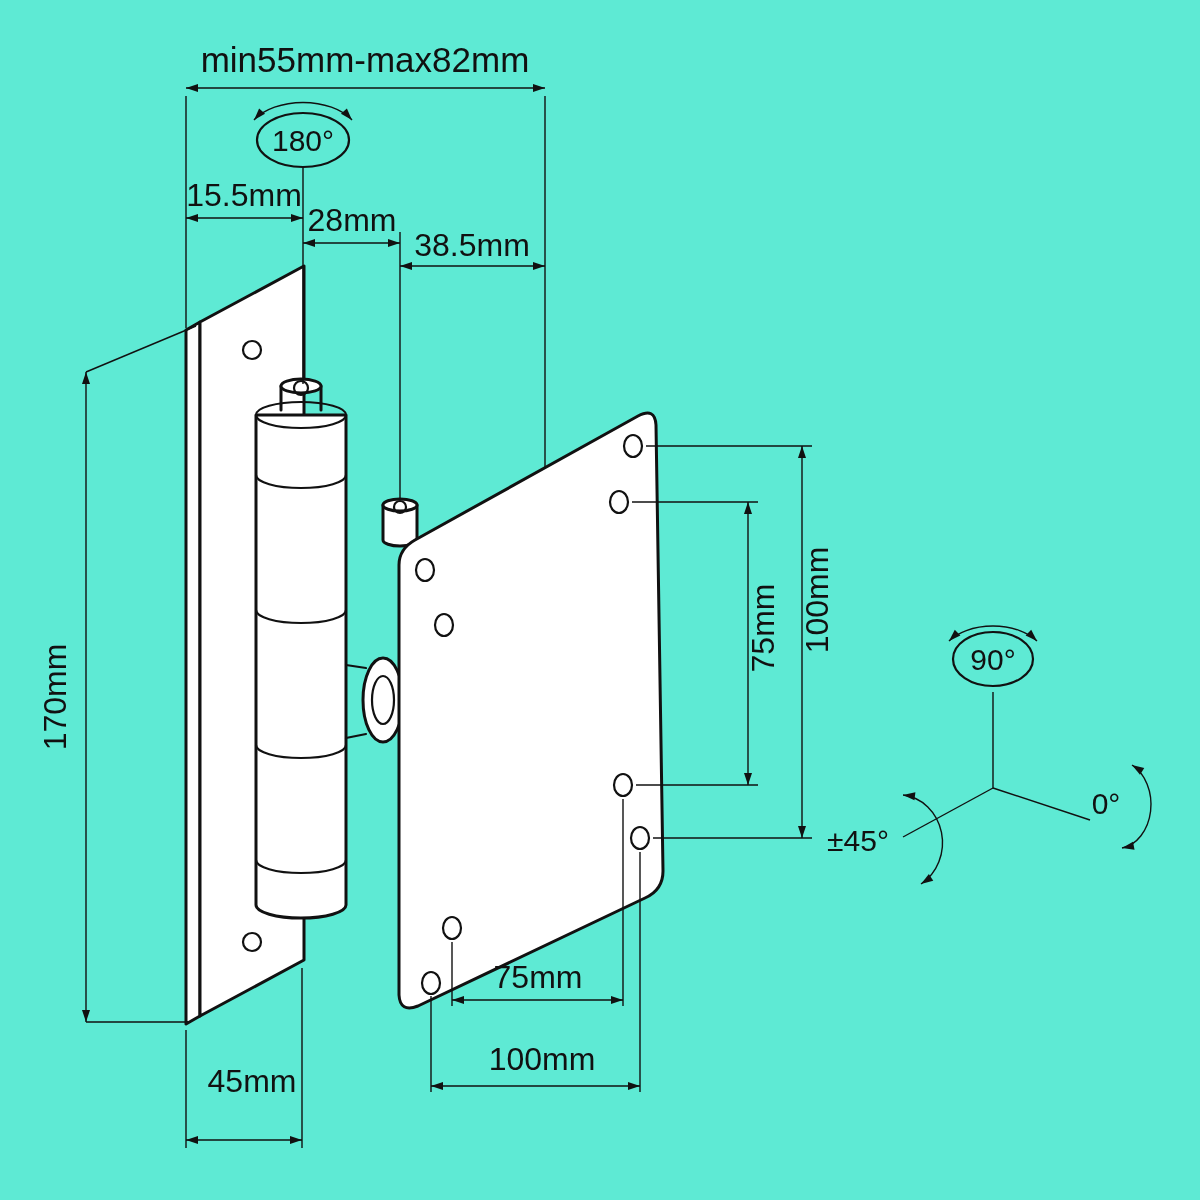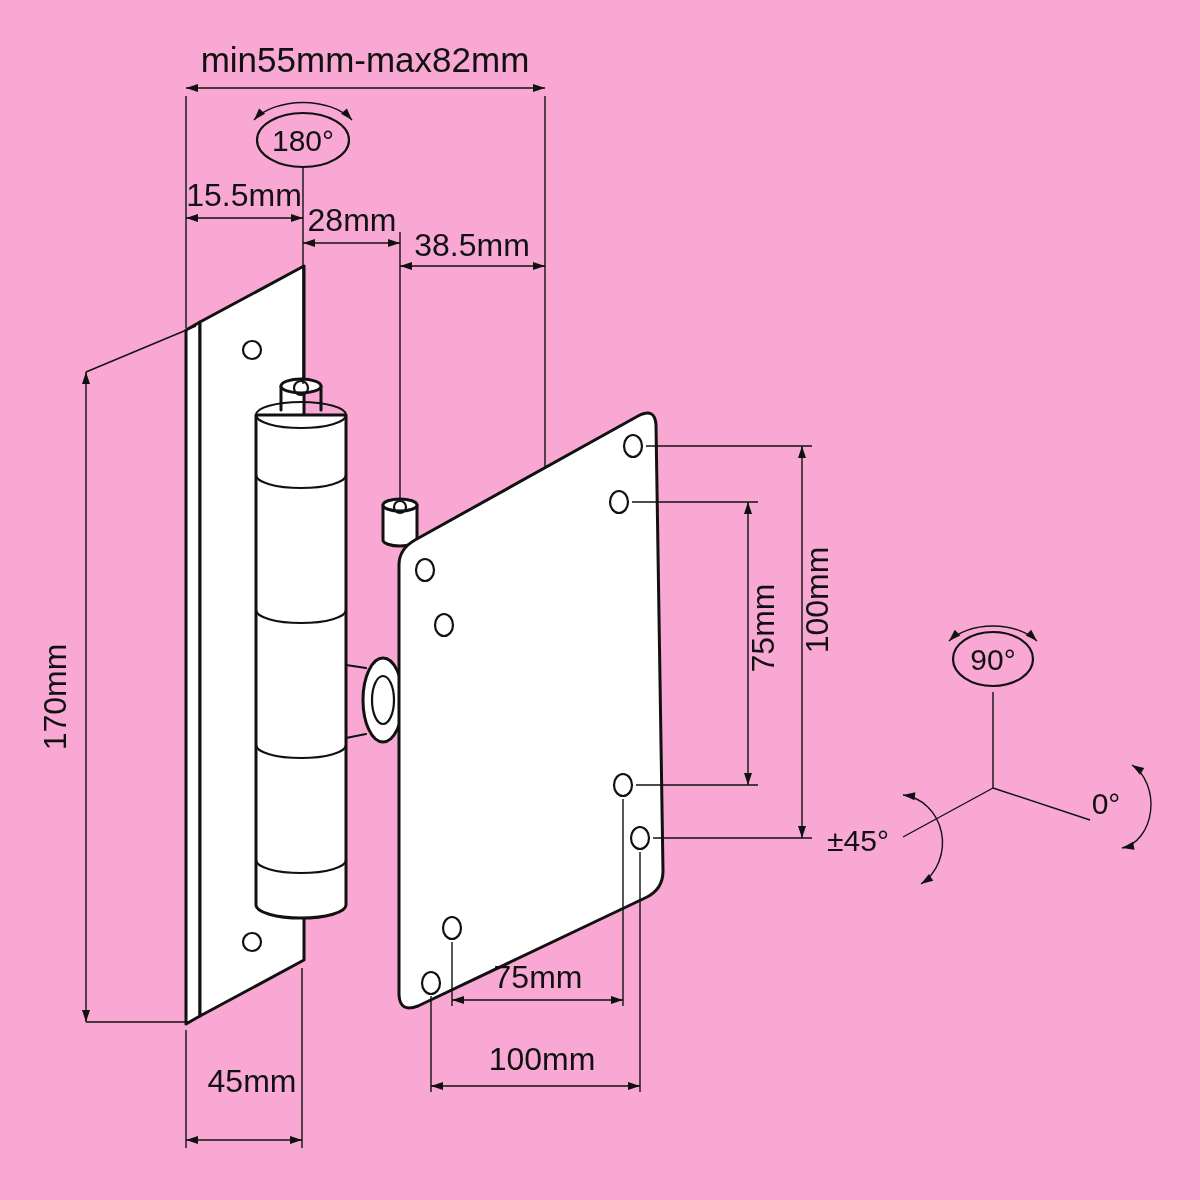--- a/index.html
+++ b/index.html
@@ -1,16 +1,16 @@
 <!DOCTYPE html>
 <html><head>
 <meta charset="utf-8">
 <style>
   html,body{margin:0;padding:0;background:#fff;}
-  .canvas{width:1200px;height:1200px;background:#f9a8d4;position:relative;overflow:hidden;}
+  .canvas{width:1200px;height:1200px;background:#5eead4;position:relative;overflow:hidden;}
   svg{display:block;}
   .outline{fill:#ffffff;stroke:#111111;stroke-width:3;stroke-linejoin:round;stroke-linecap:round;}
   .thin{fill:none;stroke:#111111;stroke-width:2.2;stroke-linejoin:round;stroke-linecap:round;}
   .ext{fill:none;stroke:#111111;stroke-width:1.4;}
   .dim{fill:none;stroke:#111111;stroke-width:1.4;marker-start:url(#arr);marker-end:url(#arr);}
   .lbl{font-family:"Liberation Sans", sans-serif;font-size:32px;fill:#111111;}
   .lbl-big{font-family:"Liberation Sans", sans-serif;font-size:35px;fill:#111111;}
   .lbl-ang{font-family:"Liberation Sans", sans-serif;font-size:30px;fill:#111111;}
   text{user-select:none;}
 </style>

